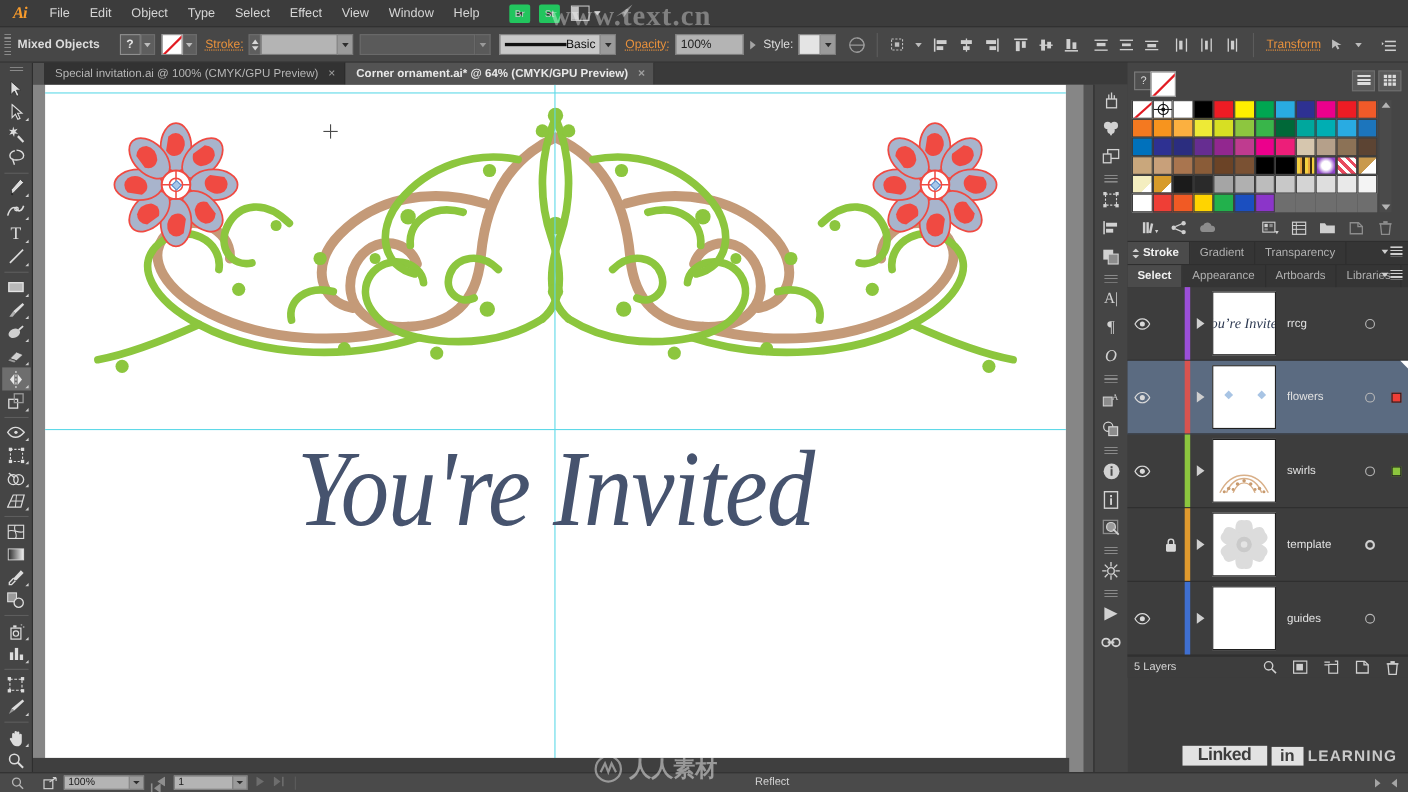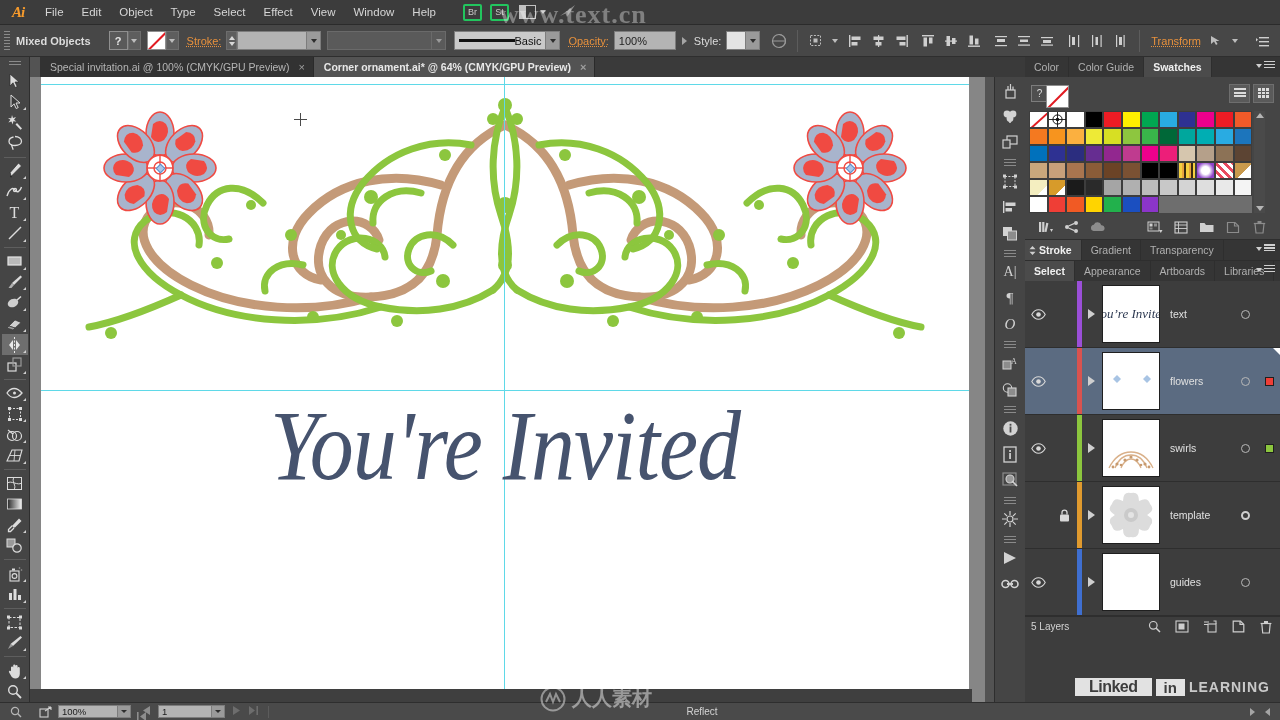--- a/index.html
+++ b/index.html
@@ -23,21 +23,21 @@
     width:36px; height:25px; display:flex; align-items:center; justify-content:center;
     color:#f79b2c; font-weight:bold; font-size:15px; font-style:italic;
     font-family:"Liberation Serif", serif; letter-spacing:-1px;
   }
   .menu-item{
     padding:0 9px; height:25px; line-height:25px; font-size:11.5px; color:#d6d6d6;
     cursor:default; white-space:nowrap;
   }
   .mb-sep{ width:14px; }
   .sq-btn{
-    width:19px; height:17px; border:2px solid #22c55e; background:#3c3c3c;
+    width:19px; height:17px; border:7px solid #22c55e; background:#3c3c3c;
     color:#c8c8c8; font-size:9px; display:flex; align-items:center; justify-content:center;
     margin:0 4px; border-radius:2px;
   }
   .arrange-btn{ display:flex; align-items:center; margin-left:6px; }
   .arrange-ico{ width:17px; height:14px; border:1.5px solid #c2c2c2; display:flex; }
   .arrange-ico i{ display:block; width:6px; background:#c2c2c2; border-right:1.5px solid #c2c2c2;}
   .caret{ width:0;height:0;border-left:3.5px solid transparent;border-right:3.5px solid transparent;border-top:4px solid #bdbdbd; margin-left:4px;}
   #menu-right{ position:absolute; right:0; top:0; height:25px; display:flex; align-items:center; }
   #workspace-sel{ display:flex; align-items:center; font-size:11.5px; color:#d6d6d6; padding:0 6px;}
   #search-box{
@@ -935,29 +935,20 @@
         <rect x="1" y="2.5" width="7" height="7" rx="3.5" fill="none" stroke="#d2d2d2" stroke-width="1.6"></rect>
         <rect x="10" y="2.5" width="7" height="7" rx="3.5" fill="none" stroke="#d2d2d2" stroke-width="1.6"></rect>
         <rect x="6" y="5" width="6" height="2" fill="#d2d2d2"></rect>
       </svg>
     </div>
 </div>
 
 <div id="panels">
 
   <div class="psec">
-    <div class="ptabs">
-      <div class="ptab">Color</div>
-      <div class="ptab">Color Guide</div>
-      <div class="ptab active">Swatches</div>
-      <div class="pmenu">
-          <span class="caret"></span>
-          <span class="lines"></span>
-        </div>
-    </div>
 
     <div id="swatch-toolrow">
       <div id="sw-help">?</div>
       <div id="sw-none"></div>
       <div style="flex:1"></div>
       <div class="viewbtn">
           <span class="vb-lines"></span>
         </div>
       <div class="viewbtn">
           <span class="vb-grid">
@@ -1160,21 +1151,21 @@
             </svg>
           </div>
           <div class="lr-lock"></div>
           <div class="lr-color" style="background:#9b4fd8"></div>
           <div class="lr-arrow">
             <span class="tri"></span>
           </div>
           <div class="lr-thumb">
             <div class="th-script">You’re Invited</div>
           </div>
-          <div class="lr-name">text</div>
+          <div class="lr-name">rrcg</div>
           <div class="lr-target">
             <span class="tcircle"></span>
           </div>
           <div class="lr-sel"></div>
         </div>
         <div class="layer-row selected">
           <div class="lr-eye">
             <svg width="15" height="11" viewBox="0 0 15 11">
               <path d="M.8 5.5 C3 1.5 5.5 .8 7.5 .8 C9.5 .8 12 1.5 14.2 5.5 C12 9.5 9.5 10.2 7.5 10.2 C5.5 10.2 3 9.5 .8 5.5 Z" fill="none" stroke="#d8d8d8" stroke-width="1.1"></path>
               <circle cx="7.5" cy="5.5" r="2.3" fill="#d8d8d8"></circle>

